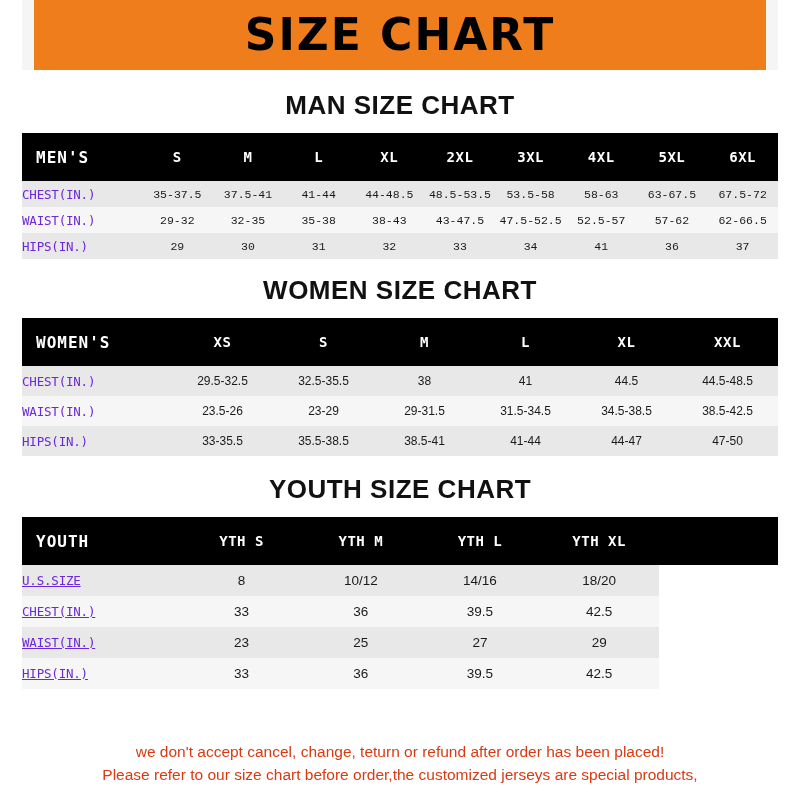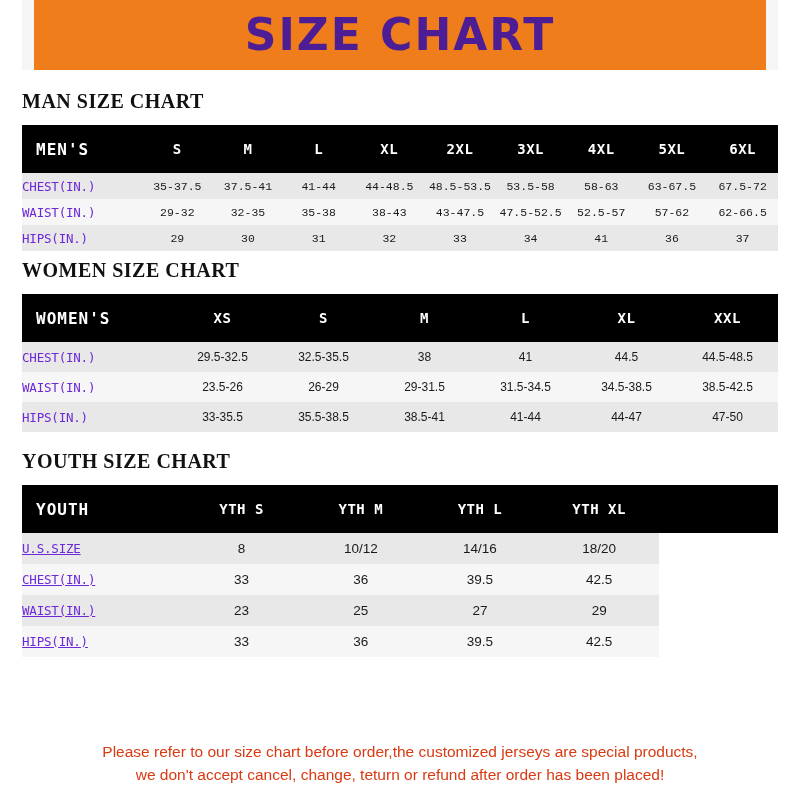--- a/index.html
+++ b/index.html
@@ -58,40 +58,41 @@
   .banner-title {
     position: absolute;
     left: 0; right: 0; top: 0; bottom: 0;
     display: flex;
     align-items: center;
     justify-content: center;
     font-family: "DejaVu Sans", sans-serif;
     font-weight: bold;
     font-size: 44px;
     letter-spacing: 2px;
-    color: #4c1d95;
+    color: #000000;
     padding-bottom: 2px;
   }
 
   .content {
     flex: 1 1 auto;
     padding: 14px 22px 0 22px;
     display: flex;
     flex-direction: column;
   }
 
   .section-title {
-    font-family: Liberation Serif, serif;
+    text-align: center;
+    font-family: Liberation Sans, sans-serif;
     font-weight: bold;
-    font-size: 20px;
+    font-size: 26px;
     letter-spacing: 0.5px;
     color: #111111;
     margin: 6px 0 12px 0;
   }
-  .section-title.second { margin-top: 8px; }
+  .section-title.second { margin-top: 16px; }
   .section-title.third { margin-top: 18px; }
 
   
   table.size-table {
     width: 100%;
     border-collapse: collapse;
     table-layout: fixed;
   }
   table.size-table th,
   table.size-table td {
@@ -248,21 +249,21 @@
           <td>29.5-32.5</td>
           <td>32.5-35.5</td>
           <td>38</td>
           <td>41</td>
           <td>44.5</td>
           <td>44.5-48.5</td>
         </tr>
         <tr class="even">
           <td class="rowlabel">WAIST(IN.)</td>
           <td>23.5-26</td>
-          <td>26-29</td>
+          <td>23-29</td>
           <td>29-31.5</td>
           <td>31.5-34.5</td>
           <td>34.5-38.5</td>
           <td>38.5-42.5</td>
         </tr>
         <tr class="odd">
           <td class="rowlabel">HIPS(IN.)</td>
           <td>33-35.5</td>
           <td>35.5-38.5</td>
           <td>38.5-41</td>
@@ -317,17 +318,17 @@
           <td>39.5</td>
           <td>42.5</td>
           <td class="empty"></td>
         </tr>
       </tbody>
     </table>
 
   </div>
 
   <div class="footer-note">
+    <div>we don't accept cancel, change, teturn or refund after order has been placed!</div>
     <div>Please refer to our size chart before order,the customized jerseys are special products,</div>
-    <div>we don't accept cancel, change, teturn or refund after order has been placed!</div>
   </div>
 
 </div>
 
 </body></html>

